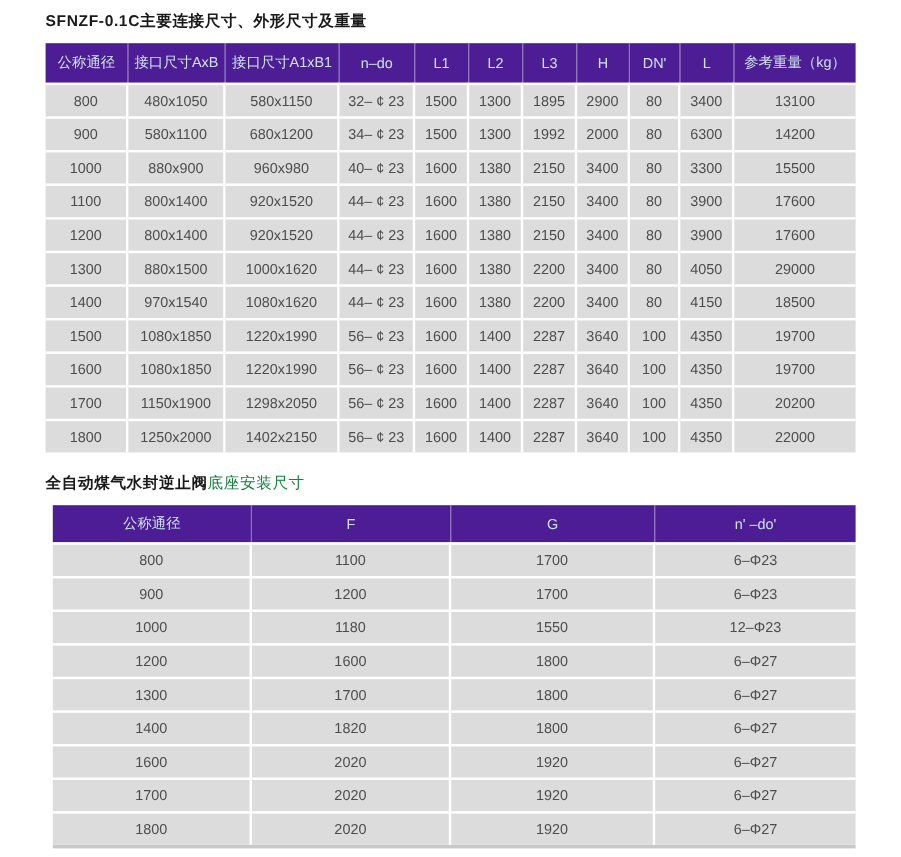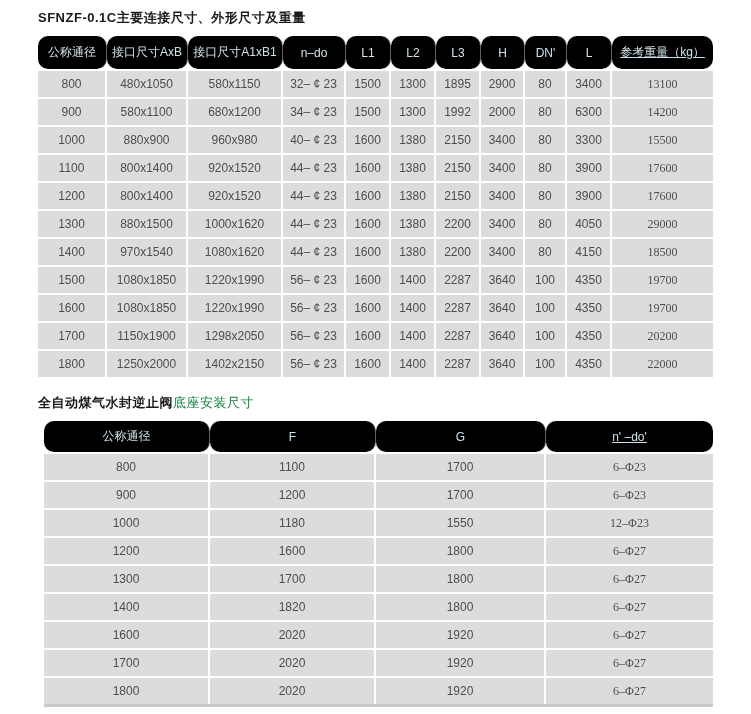--- a/index.html
+++ b/index.html
@@ -26,46 +26,45 @@
     font-weight: normal;
     color: #15803d;
   }
   table.spec {
     border-collapse: separate;
     border-spacing: 0;
     table-layout: fixed;
     font-size: 12px;
   }
   table.spec th {
-    background: #000000;
+    background: #4c1d95;
     color: #cfe2ec;
     font-weight: normal;
     text-align: center;
     vertical-align: middle;
     height: 33px;
     padding: 0 2px;
     border-right: 1px solid rgba(255,255,255,0.38);
     overflow: hidden;
     white-space: nowrap;
-    border-radius: 10px;
-  }
-  table.spec th:last-child { border-right: none; text-decoration: underline; }
+  }
+  table.spec th:last-child { border-right: none; }
   table.spec td {
     background: #dcdcdc;
     color: #4d4d4d;
     text-align: center;
     vertical-align: middle;
     height: 26px;
     padding: 0 2px;
     border-right: 2px solid #ffffff;
     border-top: 2px solid #ffffff;
     overflow: hidden;
     white-space: nowrap;
   }
-  table.spec td:last-child { border-right: none; font-family: Liberation Serif, serif; }
+  table.spec td:last-child { border-right: none; }
   #table1 { width: 675px; }
   #table2-wrap {
     margin-left: 6px;
     width: 669px;
     border-bottom: 3px solid #c9c9c9;
   }
   #table2 { width: 669px; }
   #table2 th { height: 31px; }
   .title2-wrap { margin-top: 17px; }
 </style>

